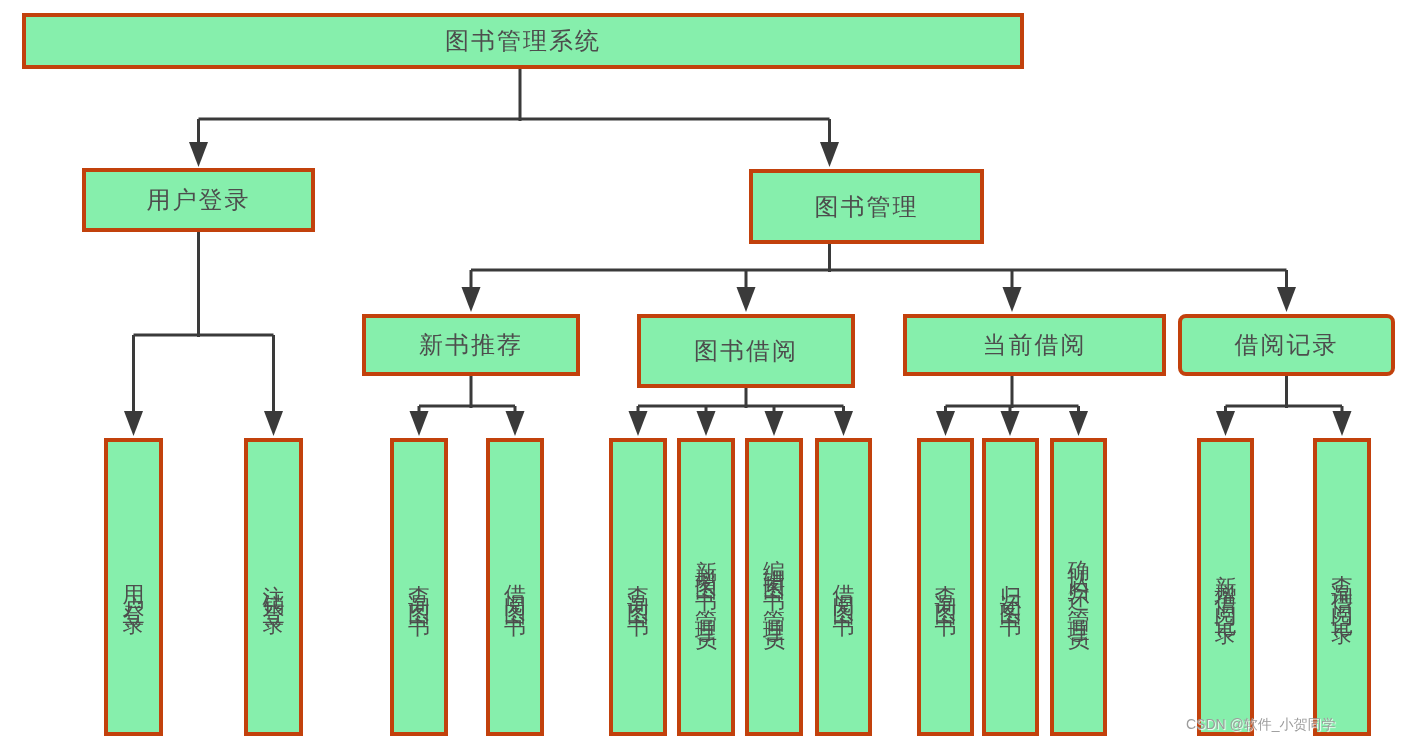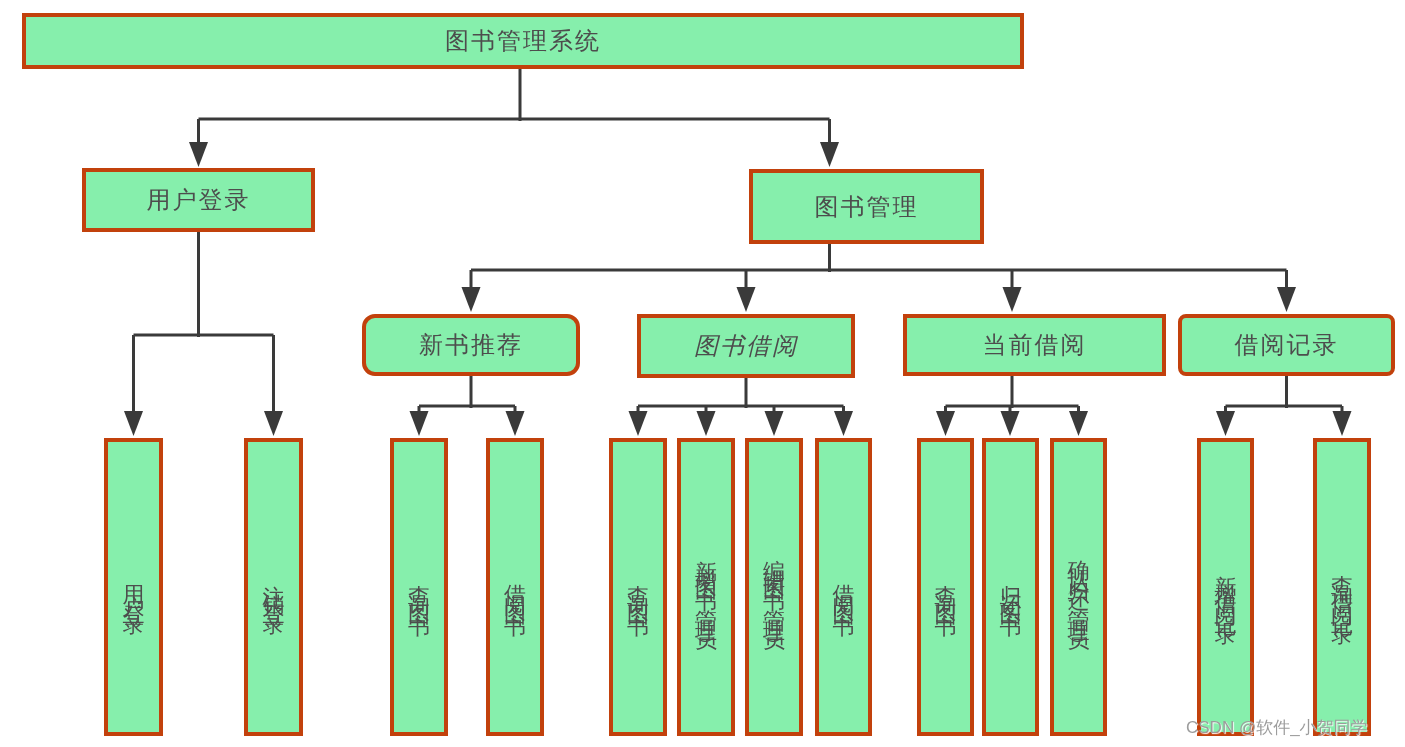--- a/index.html
+++ b/index.html
@@ -33,21 +33,21 @@
     font-size: 22px;
     line-height: 1;
     letter-spacing: 10px;
     color: #4d4d4d;
   }
   .leaf { top: 438px; height: 298px; }
   .watermark {
     position: absolute;
     left: 1186px;
     top: 716px;
-    font-size: 17px;
+    font-size: 14px;
     color: #9c9c9c;
     text-shadow: 1px 1px 1px #ffffff;
     white-space: nowrap;
     z-index: 5;
   }
 </style>
 </head>
 <body>
 
 <div class="canvas">
@@ -88,24 +88,24 @@
     <span>图书管理系统</span>
   </div>
 
   <div class="node h-node" style="left:82px; top:168px; width:233px; height:64px;">
     <span>用户登录</span>
   </div>
   <div class="node h-node" style="left:749px; top:169px; width:235px; height:75px;">
     <span>图书管理</span>
   </div>
 
-  <div class="node h-node" style="left:362px; top:314px; width:218px; height:62px;border-radius:13px;">
+  <div class="node h-node" style="left:362px; top:314px; width:218px; height:62px;">
     <span>新书推荐</span>
   </div>
-  <div class="node h-node" style="left:637px; top:314px; width:218px; height:64px;font-style:italic;">
+  <div class="node h-node" style="left:637px; top:314px; width:218px; height:74px;">
     <span>图书借阅</span>
   </div>
   <div class="node h-node" style="left:903px; top:314px; width:263px; height:62px;">
     <span>当前借阅</span>
   </div>
   <div class="node h-node" style="left:1178px; top:314px; width:217px; height:62px;border-radius:8px;">
     <span>借阅记录</span>
   </div>
 
   <div class="node v-node leaf" style="left:104px; width:59px;">

